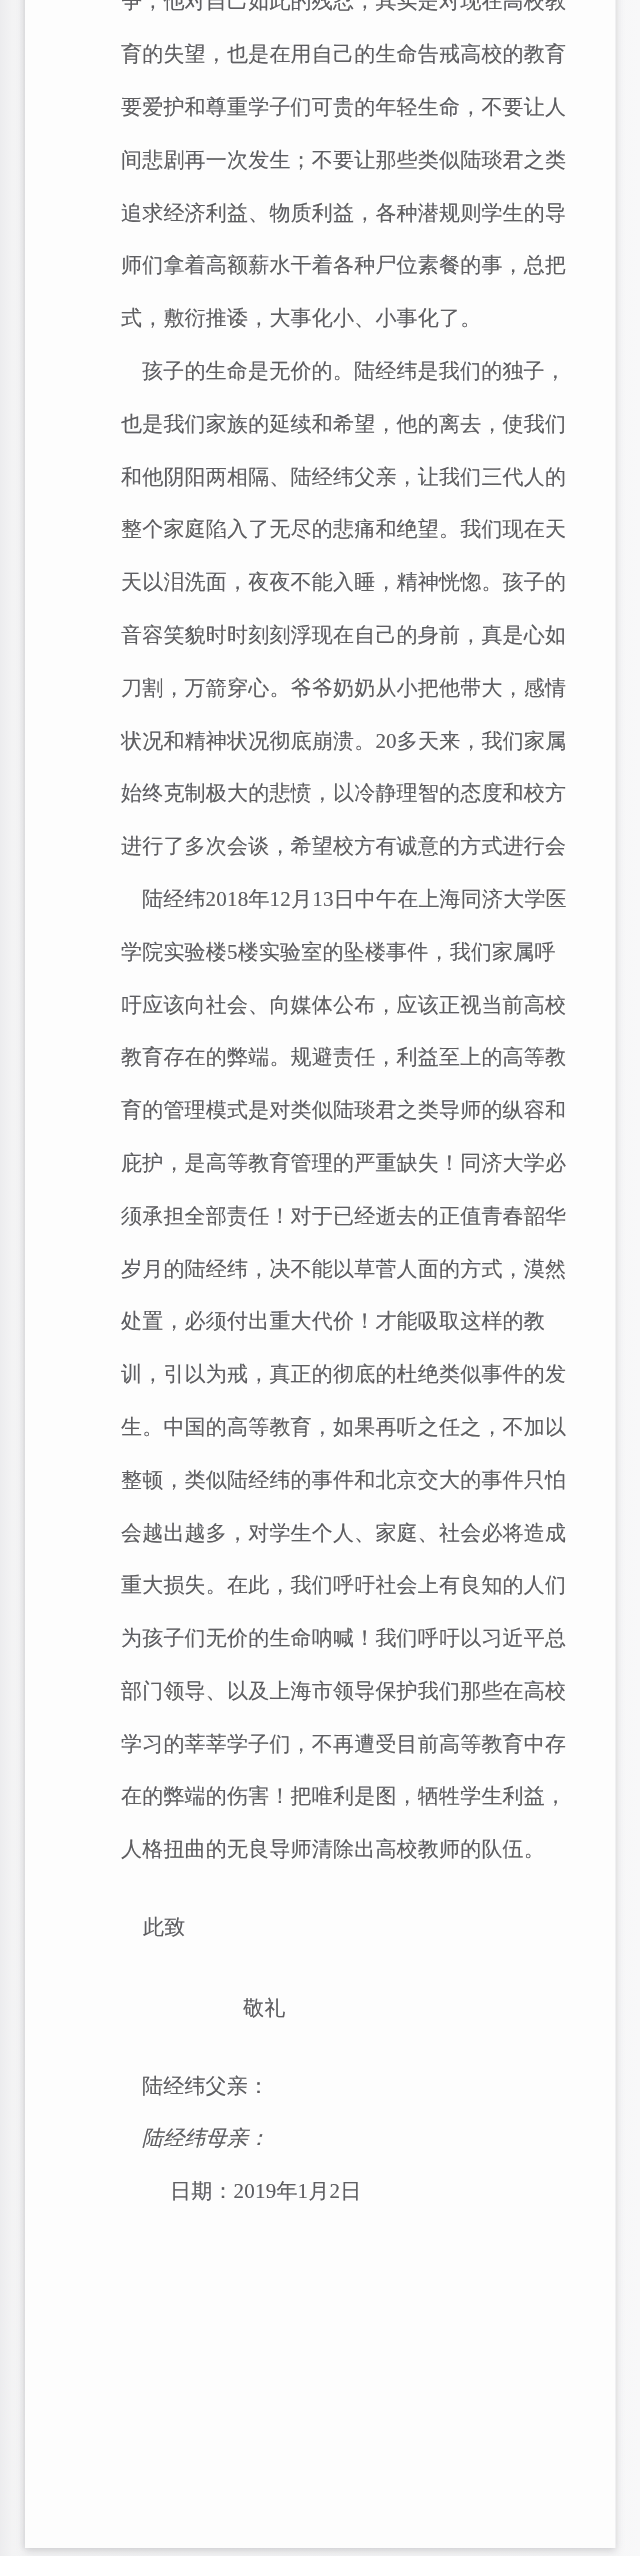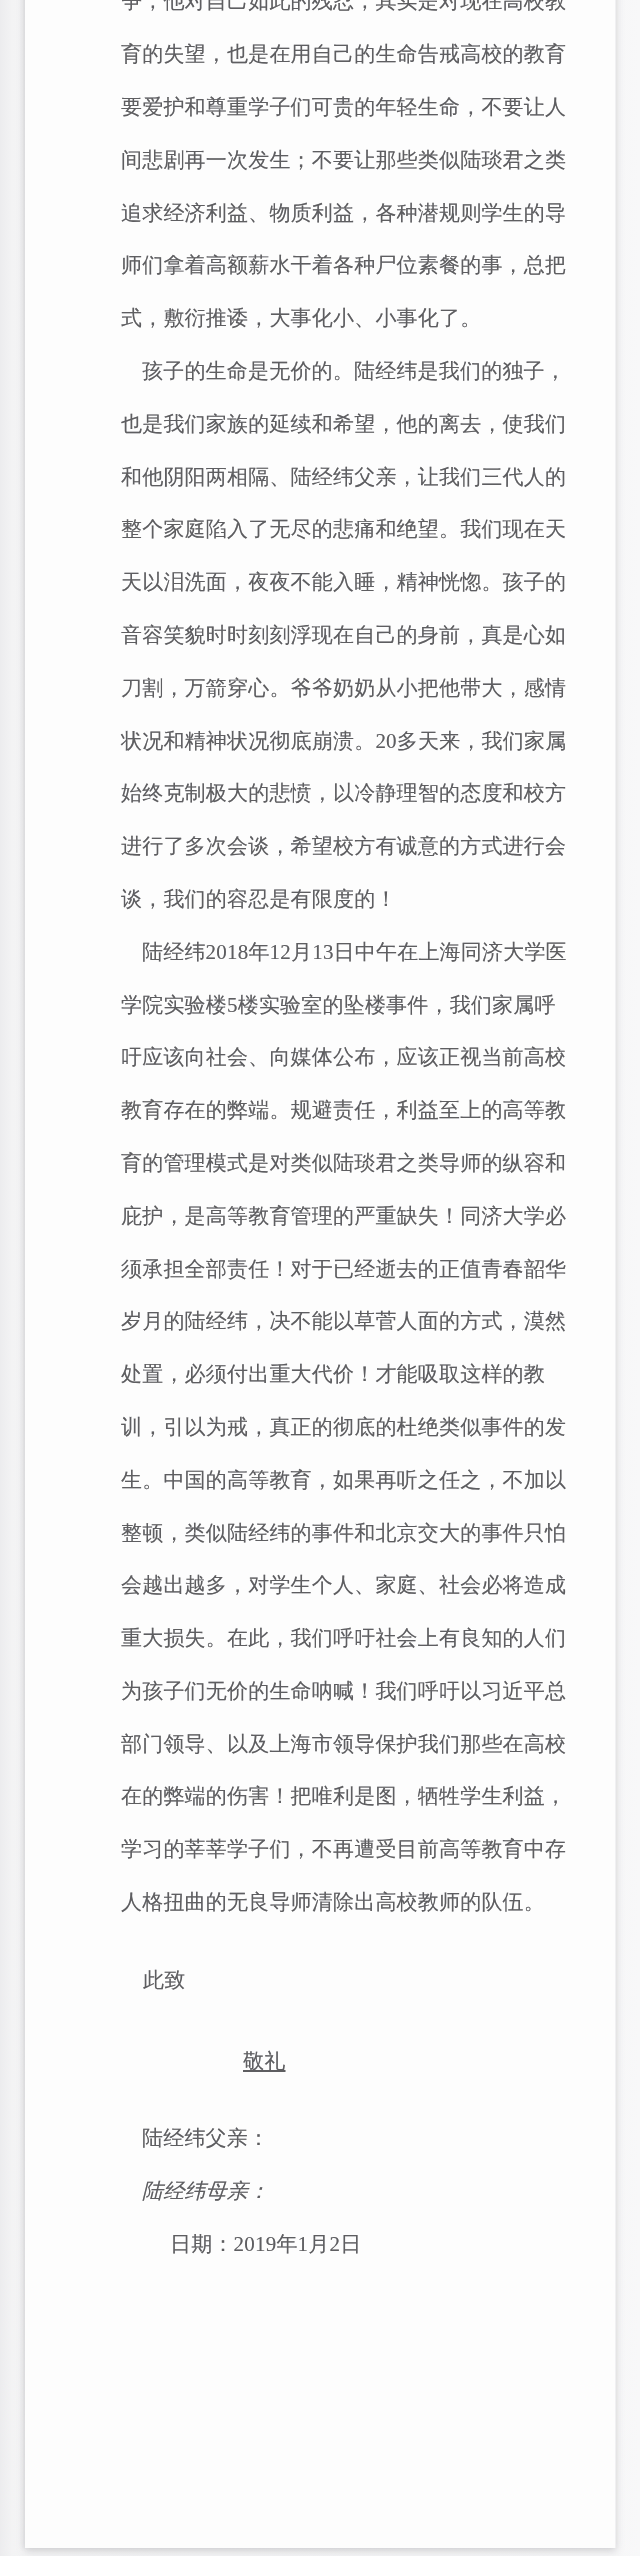--- a/index.html
+++ b/index.html
@@ -32,21 +32,21 @@
     display: flex;
     align-items: center;
     font-size: 21px;
     letter-spacing: 0.2px;
     color: #5e5e61;
     white-space: nowrap;
     text-shadow: 0 0 0.6px rgba(94,94,97,0.45);
   }
   .indent1 { padding-left: 21px; }
   .cizhi   { margin-top: 25px; padding-left: 22px; }
-  .jingli  { margin-top: 28px; padding-left: 122px; text-decoration: underline; }
+  .jingli  { margin-top: 28px; padding-left: 122px; }
   .father  { margin-top: 25px; padding-left: 21px; }
   .mother  { padding-left: 21px; font-style: italic; }
   .date    { padding-left: 49px; }
 </style>
 </head>
 <body>
 
 <div class="paper">
   <div class="text-block">
 
@@ -61,40 +61,39 @@
     <div class="ln indent1">孩子的生命是无价的。陆经纬是我们的独子，</div>
     <div class="ln">也是我们家族的延续和希望，他的离去，使我们</div>
     <div class="ln">和他阴阳两相隔、陆经纬父亲，让我们三代人的</div>
     <div class="ln">整个家庭陷入了无尽的悲痛和绝望。我们现在天</div>
     <div class="ln">天以泪洗面，夜夜不能入睡，精神恍惚。孩子的</div>
     <div class="ln">音容笑貌时时刻刻浮现在自己的身前，真是心如</div>
     <div class="ln">刀割，万箭穿心。爷爷奶奶从小把他带大，感情</div>
     <div class="ln">状况和精神状况彻底崩溃。20多天来，我们家属</div>
     <div class="ln">始终克制极大的悲愤，以冷静理智的态度和校方</div>
     <div class="ln">进行了多次会谈，希望校方有诚意的方式进行会</div>
-    <div class="ln">谈，我们的容忍是有限度的！</div>
 
     <div class="ln indent1">陆经纬2018年12月13日中午在上海同济大学医</div>
     <div class="ln">学院实验楼5楼实验室的坠楼事件，我们家属呼</div>
     <div class="ln">吁应该向社会、向媒体公布，应该正视当前高校</div>
     <div class="ln">教育存在的弊端。规避责任，利益至上的高等教</div>
     <div class="ln">育的管理模式是对类似陆琰君之类导师的纵容和</div>
     <div class="ln">庇护，是高等教育管理的严重缺失！同济大学必</div>
     <div class="ln">须承担全部责任！对于已经逝去的正值青春韶华</div>
     <div class="ln">岁月的陆经纬，决不能以草菅人面的方式，漠然</div>
     <div class="ln">处置，必须付出重大代价！才能吸取这样的教</div>
     <div class="ln">训，引以为戒，真正的彻底的杜绝类似事件的发</div>
     <div class="ln">生。中国的高等教育，如果再听之任之，不加以</div>
     <div class="ln">整顿，类似陆经纬的事件和北京交大的事件只怕</div>
     <div class="ln">会越出越多，对学生个人、家庭、社会必将造成</div>
     <div class="ln">重大损失。在此，我们呼吁社会上有良知的人们</div>
     <div class="ln">为孩子们无价的生命呐喊！我们呼吁以习近平总</div>
     <div class="ln">部门领导、以及上海市领导保护我们那些在高校</div>
+    <div class="ln">学习的莘莘学子们，不再遭受目前高等教育中存</div>
     <div class="ln">在的弊端的伤害！把唯利是图，牺牲学生利益，</div>
-    <div class="ln">学习的莘莘学子们，不再遭受目前高等教育中存</div>
     <div class="ln">人格扭曲的无良导师清除出高校教师的队伍。</div>
 
     <div class="ln cizhi">此致</div>
     <div class="ln jingli">敬礼</div>
     <div class="ln father">陆经纬父亲：</div>
     <div class="ln mother">陆经纬母亲：</div>
     <div class="ln date">日期：2019年1月2日</div>
 
   </div>
 </div>

